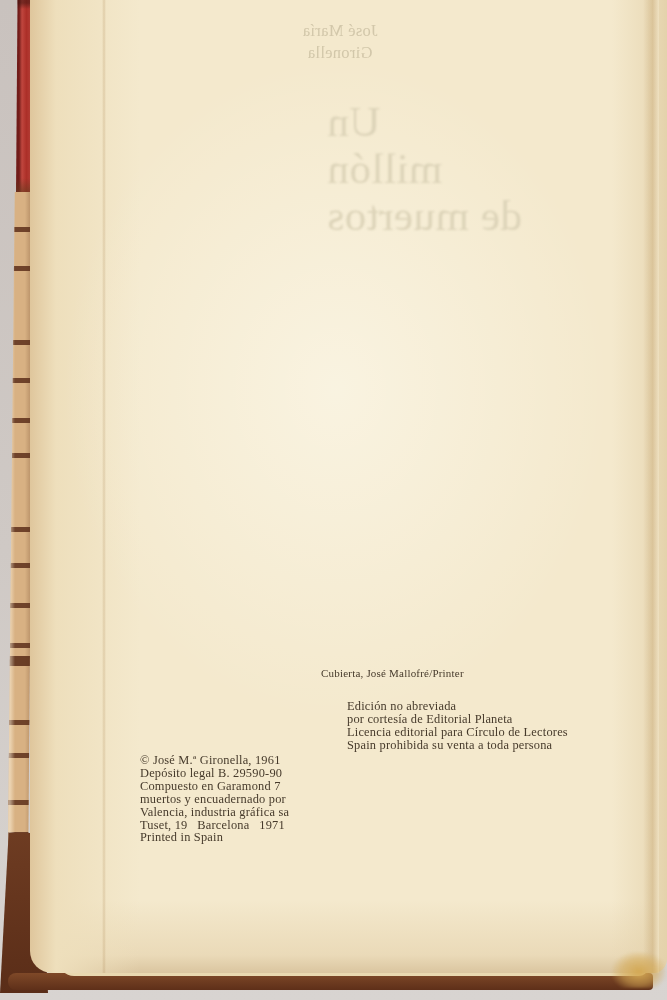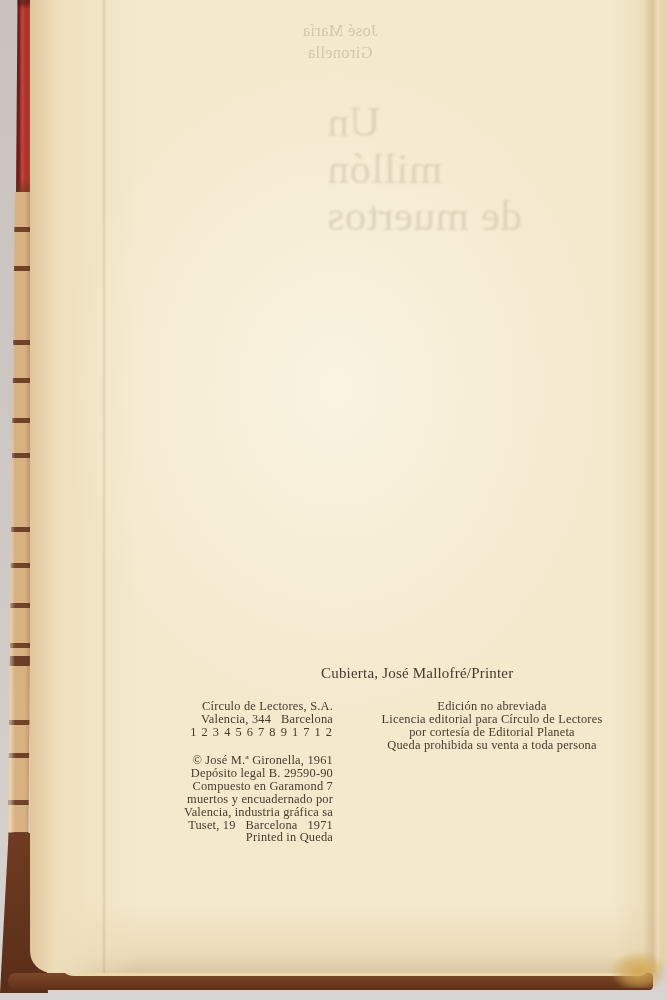--- a/index.html
+++ b/index.html
@@ -89,24 +89,24 @@
   }
   .showthrough-author .st-ln{display:block;}
   .showthrough-title{
     position:absolute;left:297px;top:98px;
     font-size:43px;line-height:47px;color:#ddd4b9;filter:blur(.8px);letter-spacing:.5px;
   }
 
   
   .ink{color:#463a2b;}
   .ln{display:block;}
-  .credit-line{position:absolute;left:291px;top:666px;font-size:15px;line-height:14px;letter-spacing:.2px;}
+  .credit-line{position:absolute;left:291px;top:666px;font-size:11px;line-height:14px;letter-spacing:.2px;}
   .pub-block{position:absolute;left:110px;top:700px;width:193px;text-align:right;font-size:12.4px;line-height:12.9px;letter-spacing:.2px;}
-  .imprint-block{position:absolute;left:110px;top:754px;width:193px;text-align:right;font-size:12.4px;line-height:12.9px;letter-spacing:.2px;}
-  .license-block{position:absolute;left:317px;top:700px;width:290px;text-align:center;font-size:12.4px;line-height:12.9px;letter-spacing:.2px;}
+  .imprint-block{position:absolute;left:110px;top:754px;width:193px;font-size:12.4px;line-height:12.9px;letter-spacing:.2px;}
+  .license-block{position:absolute;left:317px;top:700px;width:290px;text-align:left;font-size:12.4px;line-height:12.9px;letter-spacing:.2px;}
   .digits{letter-spacing:1px;}
 </style>
 </head>
 <body>
 
 <div class="stage">
   <div class="photo-bg"></div>
 
   <div class="spine-red"></div>
   <div class="spine-tan"></div>
@@ -124,38 +124,33 @@
     </div>
 
     <div class="showthrough-title">
       <span class="mirror-line">Un</span>
       <span class="mirror-line">millón</span>
       <span class="mirror-line">de muertos</span>
     </div>
 
     <div class="credit-line ink">Cubierta, José Mallofré/Printer</div>
 
-    <div class="pub-block ink">
-      <span class="ln">Círculo de Lectores, S.A.</span>
-      <span class="ln">Valencia, 344&nbsp;&nbsp; Barcelona</span>
-      <span class="ln digits">1 2 3 4 5 6 7 8 9 1 7 1 2</span>
-    </div>
 
     <div class="imprint-block ink">
       <span class="ln">© José M.ª Gironella, 1961</span>
       <span class="ln">Depósito legal B. 29590-90</span>
       <span class="ln">Compuesto en Garamond 7</span>
       <span class="ln">muertos y encuadernado por</span>
       <span class="ln">Valencia, industria gráfica sa</span>
       <span class="ln">Tuset, 19&nbsp;&nbsp; Barcelona&nbsp;&nbsp; 1971</span>
-      <span class="ln">Printed in Queda</span>
+      <span class="ln">Printed in Spain</span>
     </div>
 
     <div class="license-block ink">
       <span class="ln">Edición no abreviada</span>
+      <span class="ln">por cortesía de Editorial Planeta</span>
       <span class="ln">Licencia editorial para Círculo de Lectores</span>
-      <span class="ln">por cortesía de Editorial Planeta</span>
-      <span class="ln">Queda prohibida su venta a toda persona</span>
+      <span class="ln">Spain prohibida su venta a toda persona</span>
     </div>
   </div>
 
   <div class="worn-spot"></div>
 </div>
 
 </body></html>

